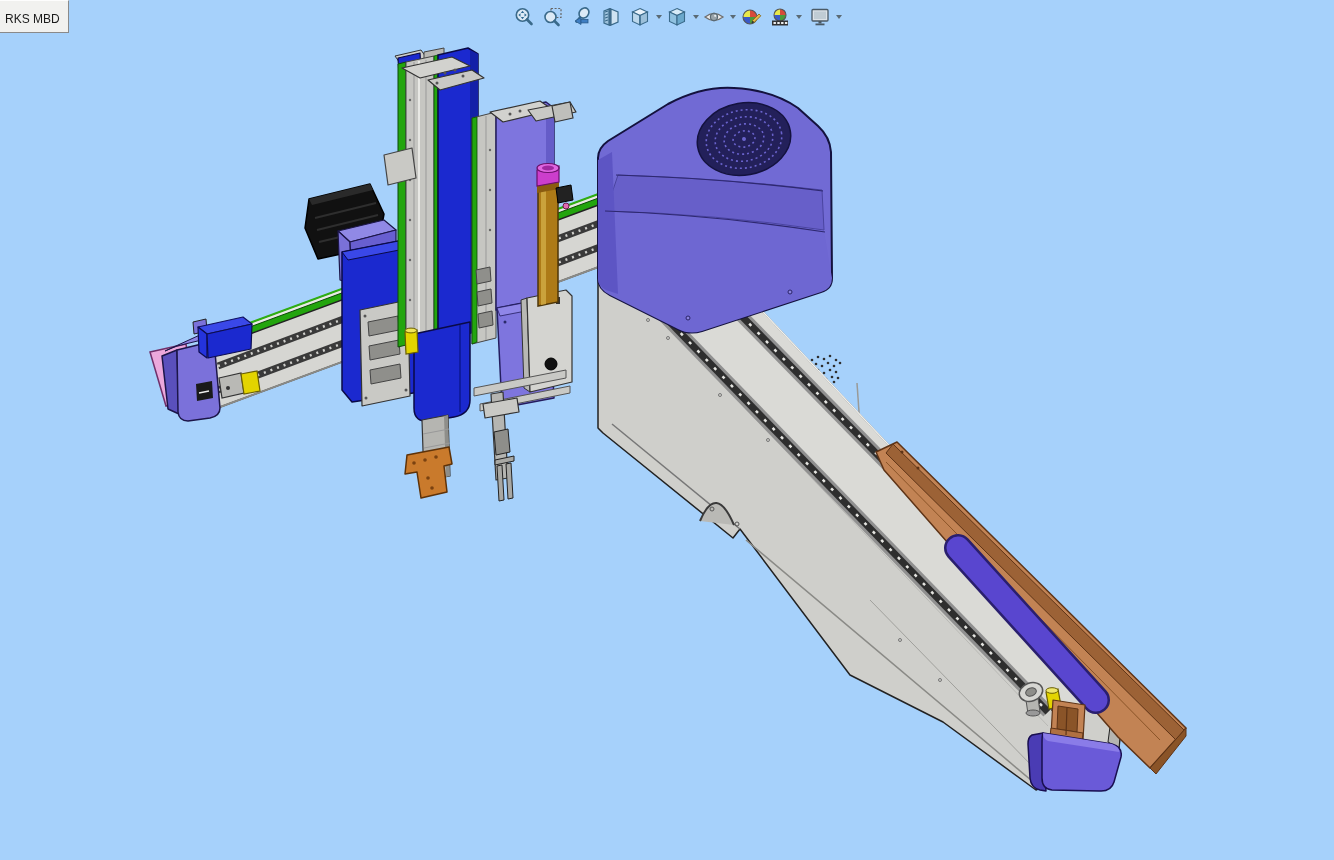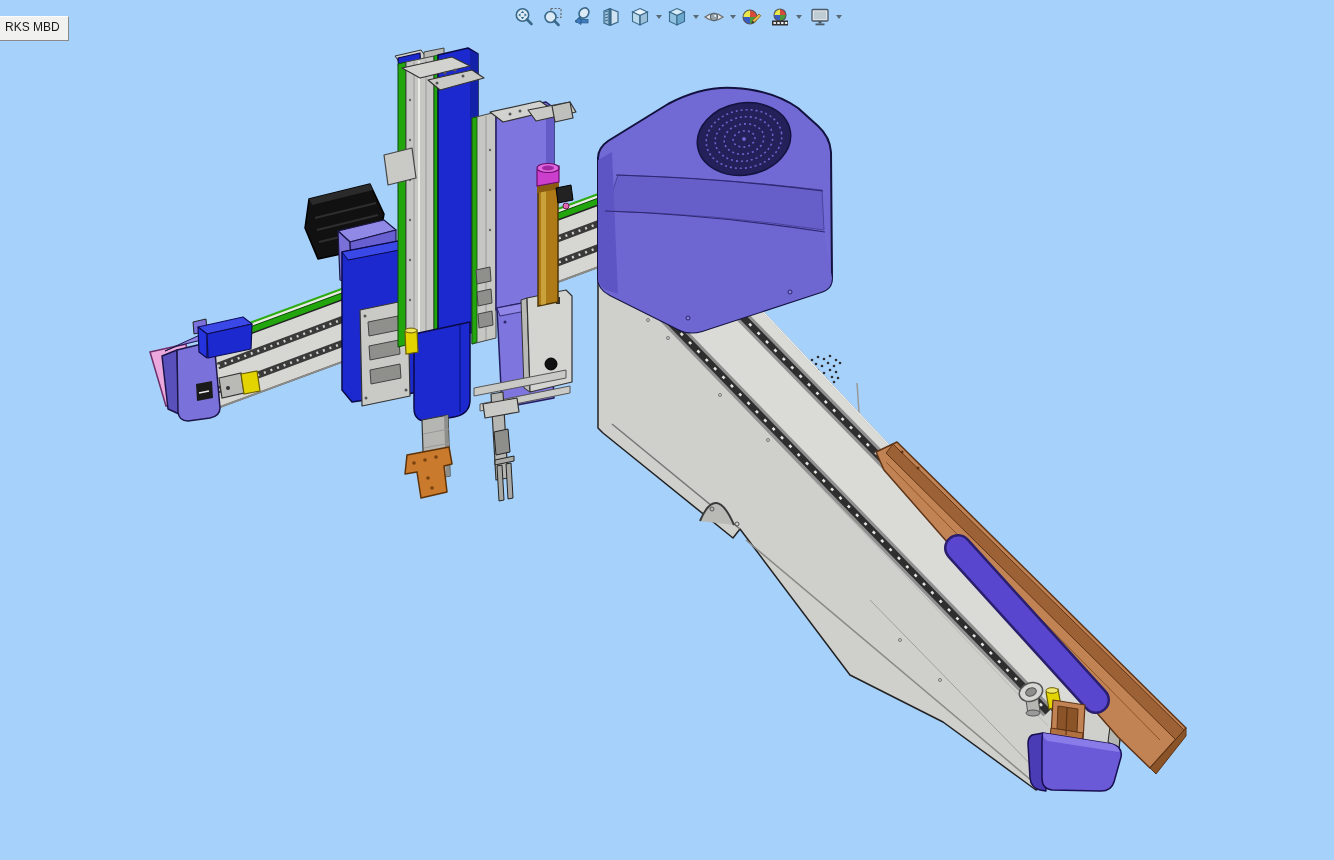--- a/index.html
+++ b/index.html
@@ -1,20 +1,20 @@
 <!DOCTYPE html>
 <html style="--canvas: #a6d1fb; --part-gray: #d4d4d0; --part-blue: #1b29cf; --part-periwinkle: #7e75de; --housing-purple: #6e67d2; --part-green: #23a50e; --part-brown: #ad7a17; --tray-copper: #c28354; --bracket-orange: #c97a2c; --accent-pink: #eba8dc; --accent-magenta: #cc3ecc; --accent-yellow: #e3d400; --end-cap-purple: #6a5ad8; --outline: #1a1a1a;"><head>
 <meta charset="utf-8">
 <style>
   html,body{margin:0;padding:0;width:1334px;height:860px;overflow:hidden;
     font-family:"Liberation Sans",sans-serif;background:var(--canvas,#a6d1fb);}
   #viewport{position:absolute;inset:0;width:1334px;height:860px;}
   #model-svg{position:absolute;left:0;top:0;}
   
-  .doc-tab{position:absolute;left:0;top:16px;height:17px;padding:3px 8px 3px 5px;
+  .doc-tab{position:absolute;left:0;top:0;height:17px;padding:11px 8px 3px 5px;
     background:#f1f1ef;border-right:1px solid #8a8a8a;border-bottom:1px solid #8a8a8a;
     border-top:1px solid #fdfdfd;font-size:12px;color:#1a1a1a;z-index:30;cursor:default;}
   
   .hud{position:absolute;left:511px;top:4px;display:flex;align-items:center;z-index:30;}
   .hud-btn{width:24px;height:24px;display:flex;align-items:center;justify-content:center;
     border:1px solid transparent;border-radius:2px;}
   .hud-caret{width:11px;height:24px;display:flex;align-items:center;justify-content:center;}
   .caret-glyph{width:0;height:0;border-left:3.5px solid transparent;
     border-right:3.5px solid transparent;border-top:4px solid #5a6a74;}
   .hud-gap{width:3px;}

